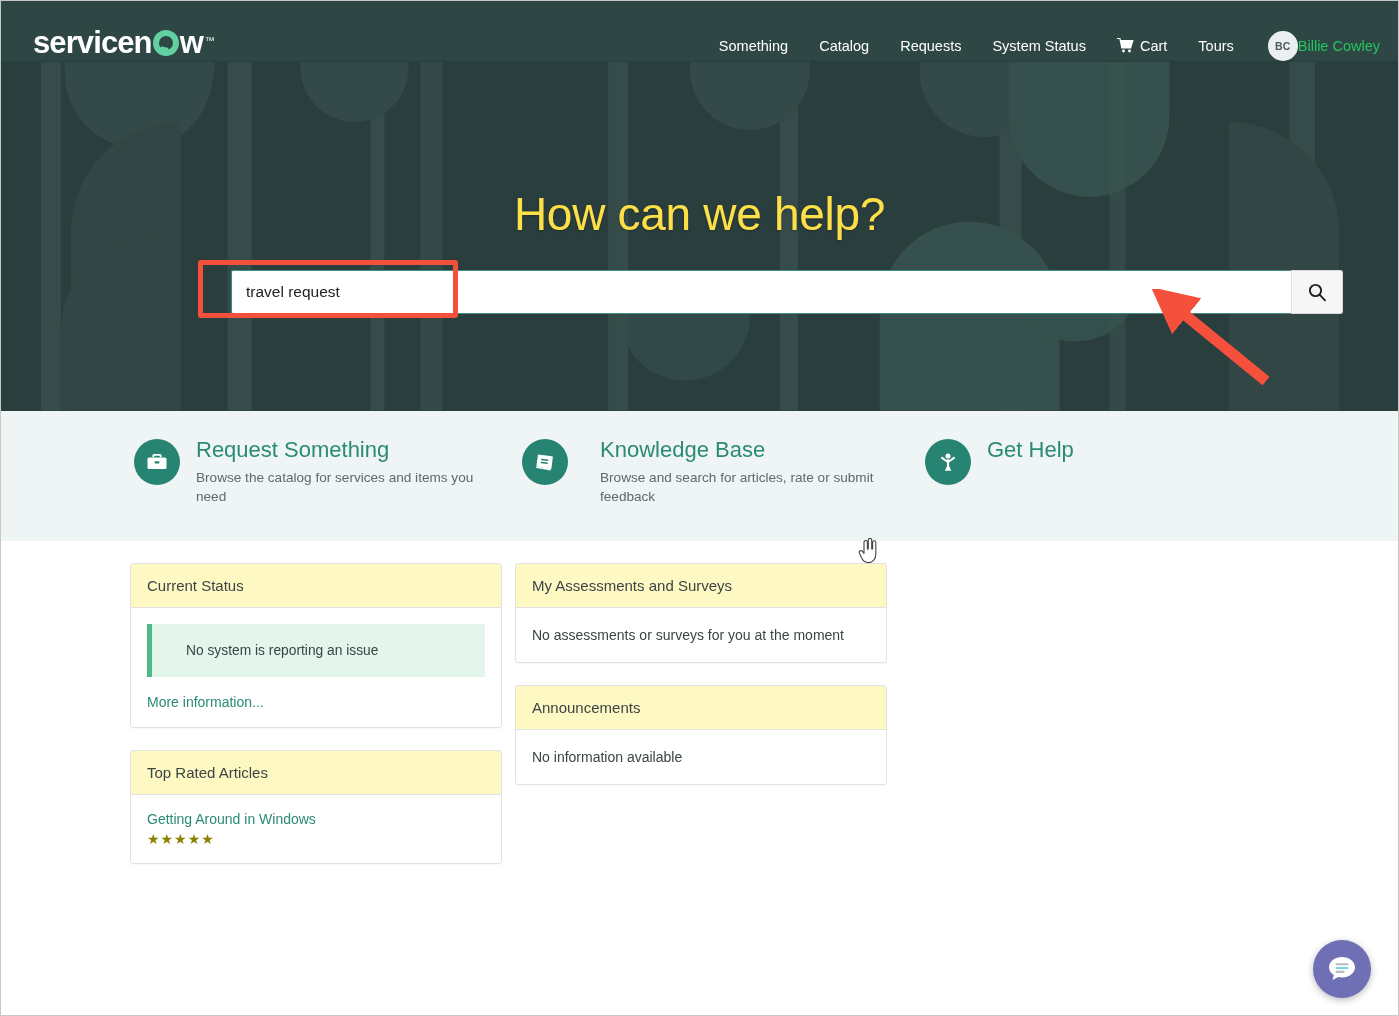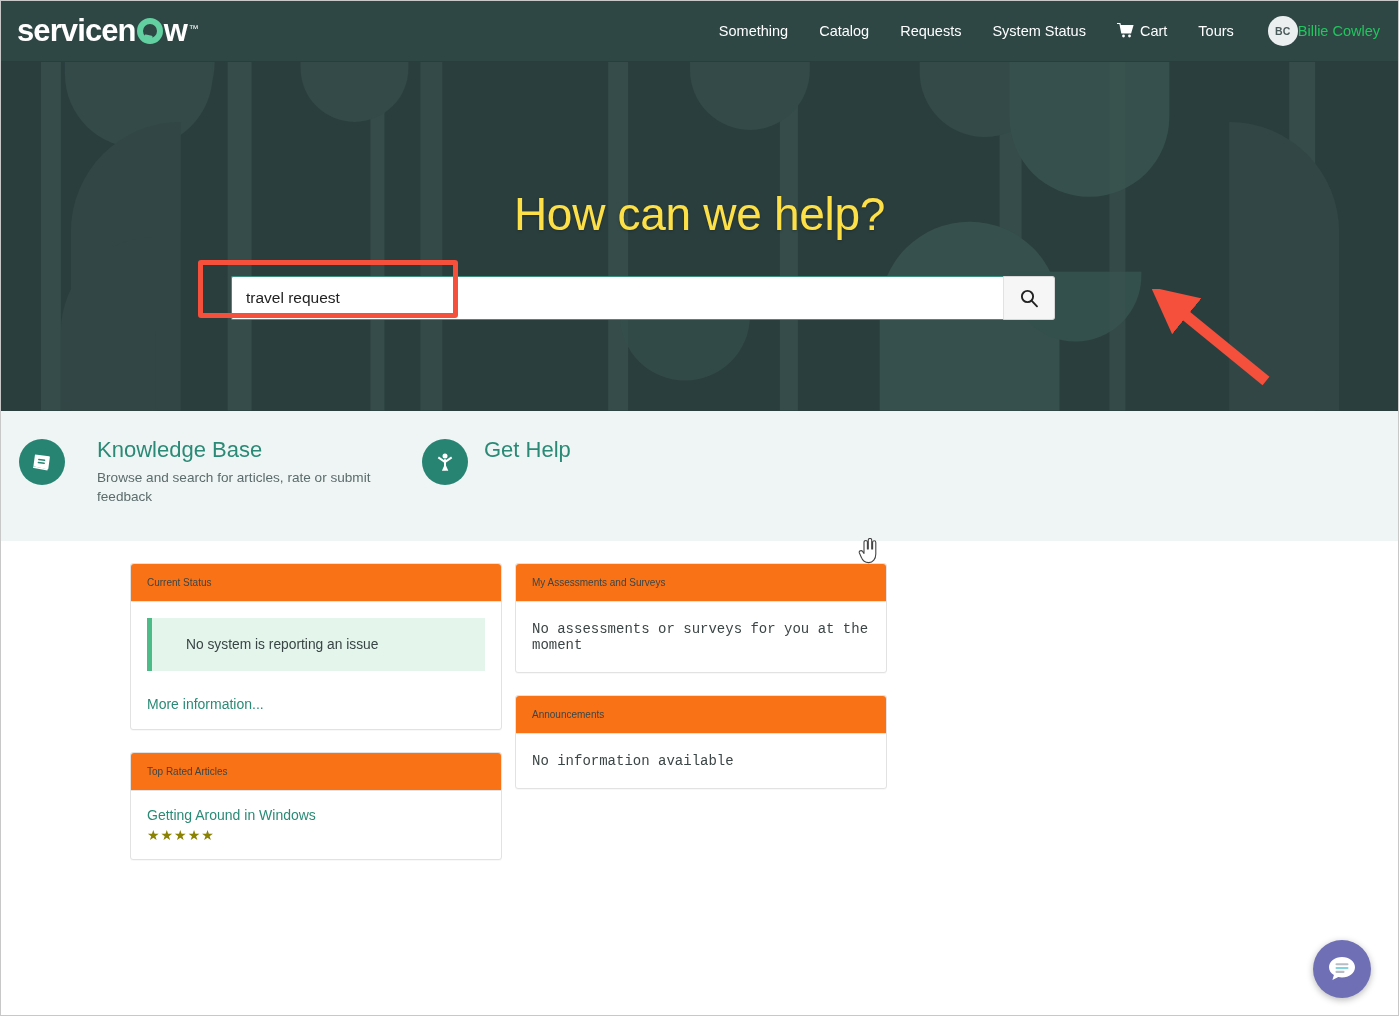--- a/index.html
+++ b/index.html
@@ -20,22 +20,22 @@
     overflow: hidden;
     background: #fff;
   }
 
   
   .header {
     position: relative;
     height: 61px;
     background: #2e4745;
     display: flex;
-    align-items: center;
-    padding: 0 18px 0 16px;
+    align-items: flex-end;
+    padding: 0 18px 0 32px;
     border-bottom: 1px solid #24403d;
   }
   .logo {
     display: flex;
     align-items: baseline;
     font-size: 31px;
     font-weight: bold;
     color: #ffffff;
     letter-spacing: -0.9px;
     user-select: none;
@@ -125,23 +125,23 @@
     margin-top: 125px;
     font-size: 46px;
     font-weight: 300;
     color: #fde047;
     letter-spacing: -0.3px;
     text-shadow: 0 1px 3px rgba(0,0,0,.25);
   }
 
   .search-row {
     position: absolute;
-    top: 214px;
+    top: 208px;
     left: 230px;
-    width: 824px;
+    width: 1112px;
     height: 44px;
     display: flex;
     z-index: 4;
   }
   .search-input {
     flex: 1;
     border: 1px solid #3d8f80;
     border-right: none;
     background: #ffffff;
     font-family: "Liberation Sans", sans-serif;
@@ -250,49 +250,48 @@
     width: 372px;
   }
   .card {
     background: #fff;
     border: 1px solid #e2e2e2;
     border-radius: 3px;
     margin-bottom: 22px;
     box-shadow: 0 1px 1px rgba(0,0,0,.03);
   }
   .card-head {
-    background: #f97316;
+    background: #fef9c3;
     border-bottom: 1px solid #e2e2e2;
     padding: 13px 16px;
-    font-size: 10px;
+    font-size: 15px;
     color: #3c4545;
     border-radius: 3px 3px 0 0;
   }
   .card-body { padding: 16px; }
 
   .status-alert {
     background: #e4f5ec;
     border-left: 5px solid #4cbb87;
     padding: 19px 18px;
     font-size: 13.8px;
     color: #394545;
-    margin-bottom: 24px;
+    margin-bottom: 16px;
   }
   .status-alert span { padding-left: 16px; }
   .card-link {
     font-size: 14px;
     color: #2b8a76;
     text-decoration: none;
     display: inline-block;
   }
   .empty-text {
     font-size: 14px;
     color: #3c4545;
     padding: 3px 0;
-    font-family: Liberation Mono, monospace;
   }
   .article-link {
     font-size: 14px;
     color: #2b8a76;
     text-decoration: none;
     display: block;
     margin-bottom: 4px;
   }
   .stars { color: #8a8200; font-size: 14px; letter-spacing: 1px; }
 
@@ -428,20 +427,33 @@
     <defs>
       <marker id="arrowhead" markerWidth="4.2" markerHeight="4.2" refX="2.2" refY="2.1" orient="auto">
         <polygon points="0,0 4.2,2.1 0,4.2" fill="#f4503c"></polygon>
       </marker>
     </defs>
     <line x1="120" y1="92" x2="22" y2="12" stroke="#f4503c" stroke-width="11" stroke-linecap="butt" marker-end="url(#arrowhead)"></line>
   </svg>
 
   <div class="quicklinks">
 
+    <div class="ql-item ql-1">
+      <div class="ql-icon">
+        <svg width="24" height="24" viewBox="0 0 24 24" fill="#ffffff">
+          <path d="M9 4h6a1.6 1.6 0 0 1 1.6 1.6V7h-1.8V5.8H9.2V7H7.4V5.6A1.6 1.6 0 0 1 9 4z"></path>
+          <rect x="2.5" y="7.6" width="19" height="11.5" rx="1.6"></rect>
+          <rect x="9.6" y="11.3" width="4.8" height="2.1" rx="0.7" fill="#278472"></rect>
+        </svg>
+      </div>
+      <div>
+        <a class="ql-title" href="#">Request Something</a>
+        <div class="ql-desc">Browse the catalog for services and items you need</div>
+      </div>
+    </div>
 
     <div class="ql-item ql-2">
       <div class="ql-icon">
         <svg width="24" height="24" viewBox="0 0 24 24" fill="#ffffff">
           <path d="M5.2 4.4 19 6.2a1 1 0 0 1 .85 1.12l-1.5 11.1a1 1 0 0 1-1.2.85L4.3 16.6a1 1 0 0 1-.8-1.1L4.9 5.3a1 1 0 0 1 .3-.9z"></path>
           <path d="M4 16.6 17.6 19l-.2 1.4-13.6-2.3a1 1 0 0 1-.85-1.1l.1-.6z"></path>
           <rect x="8.2" y="8.6" width="7.2" height="1.5" rx="0.6" fill="#278472" transform="rotate(7.6 8.2 8.6)"></rect>
           <rect x="7.8" y="11.6" width="7.2" height="1.5" rx="0.6" fill="#278472" transform="rotate(7.6 7.8 11.6)"></rect>
         </svg>
       </div>

